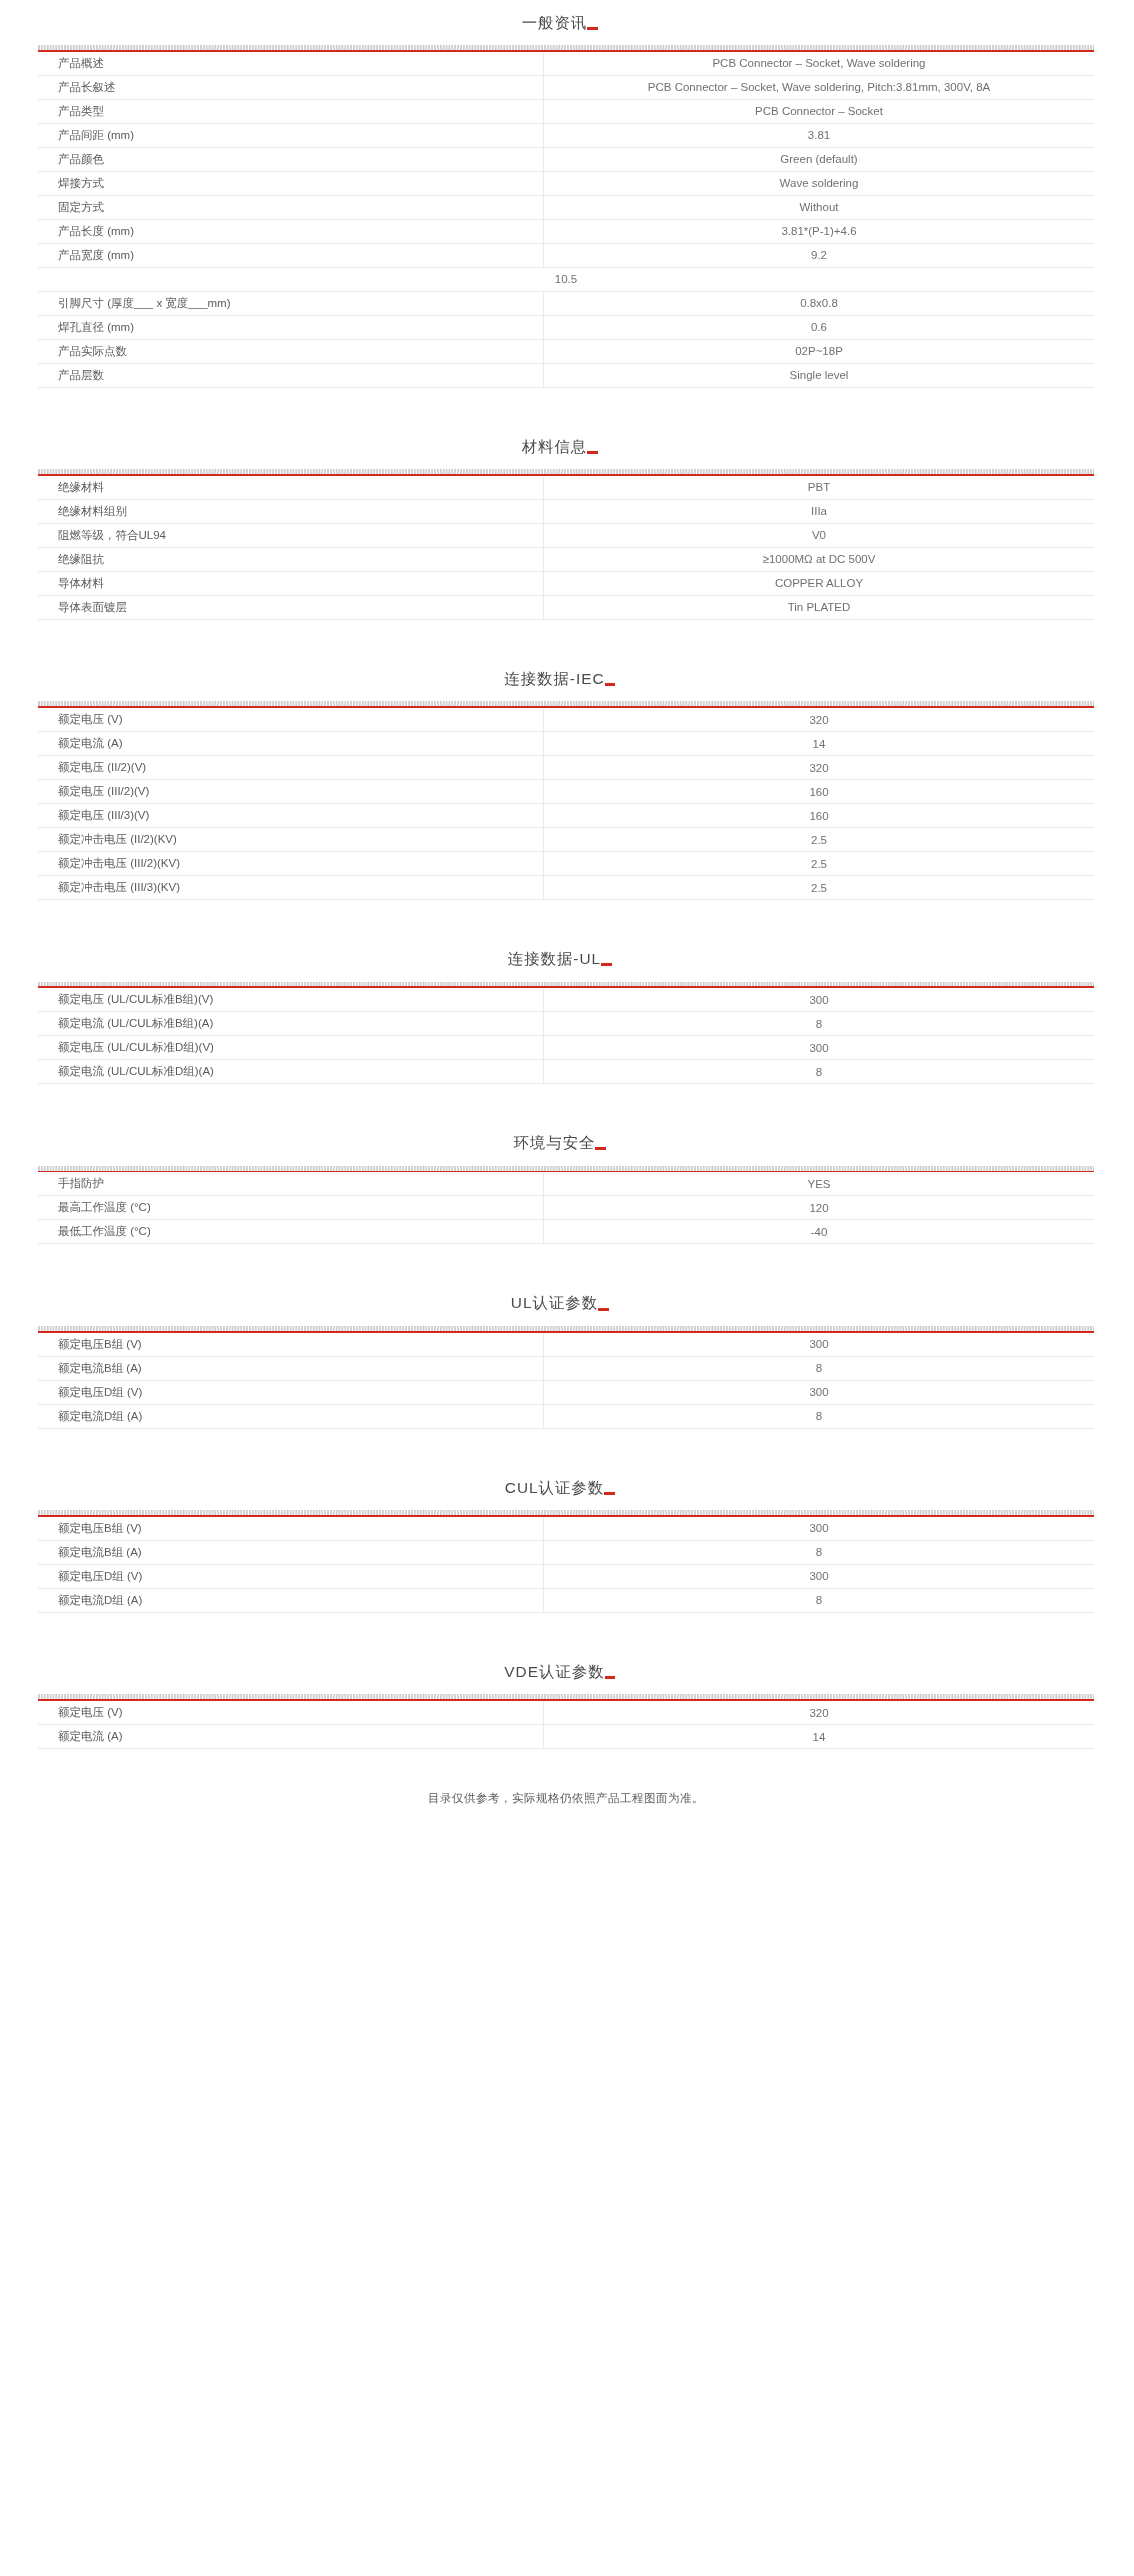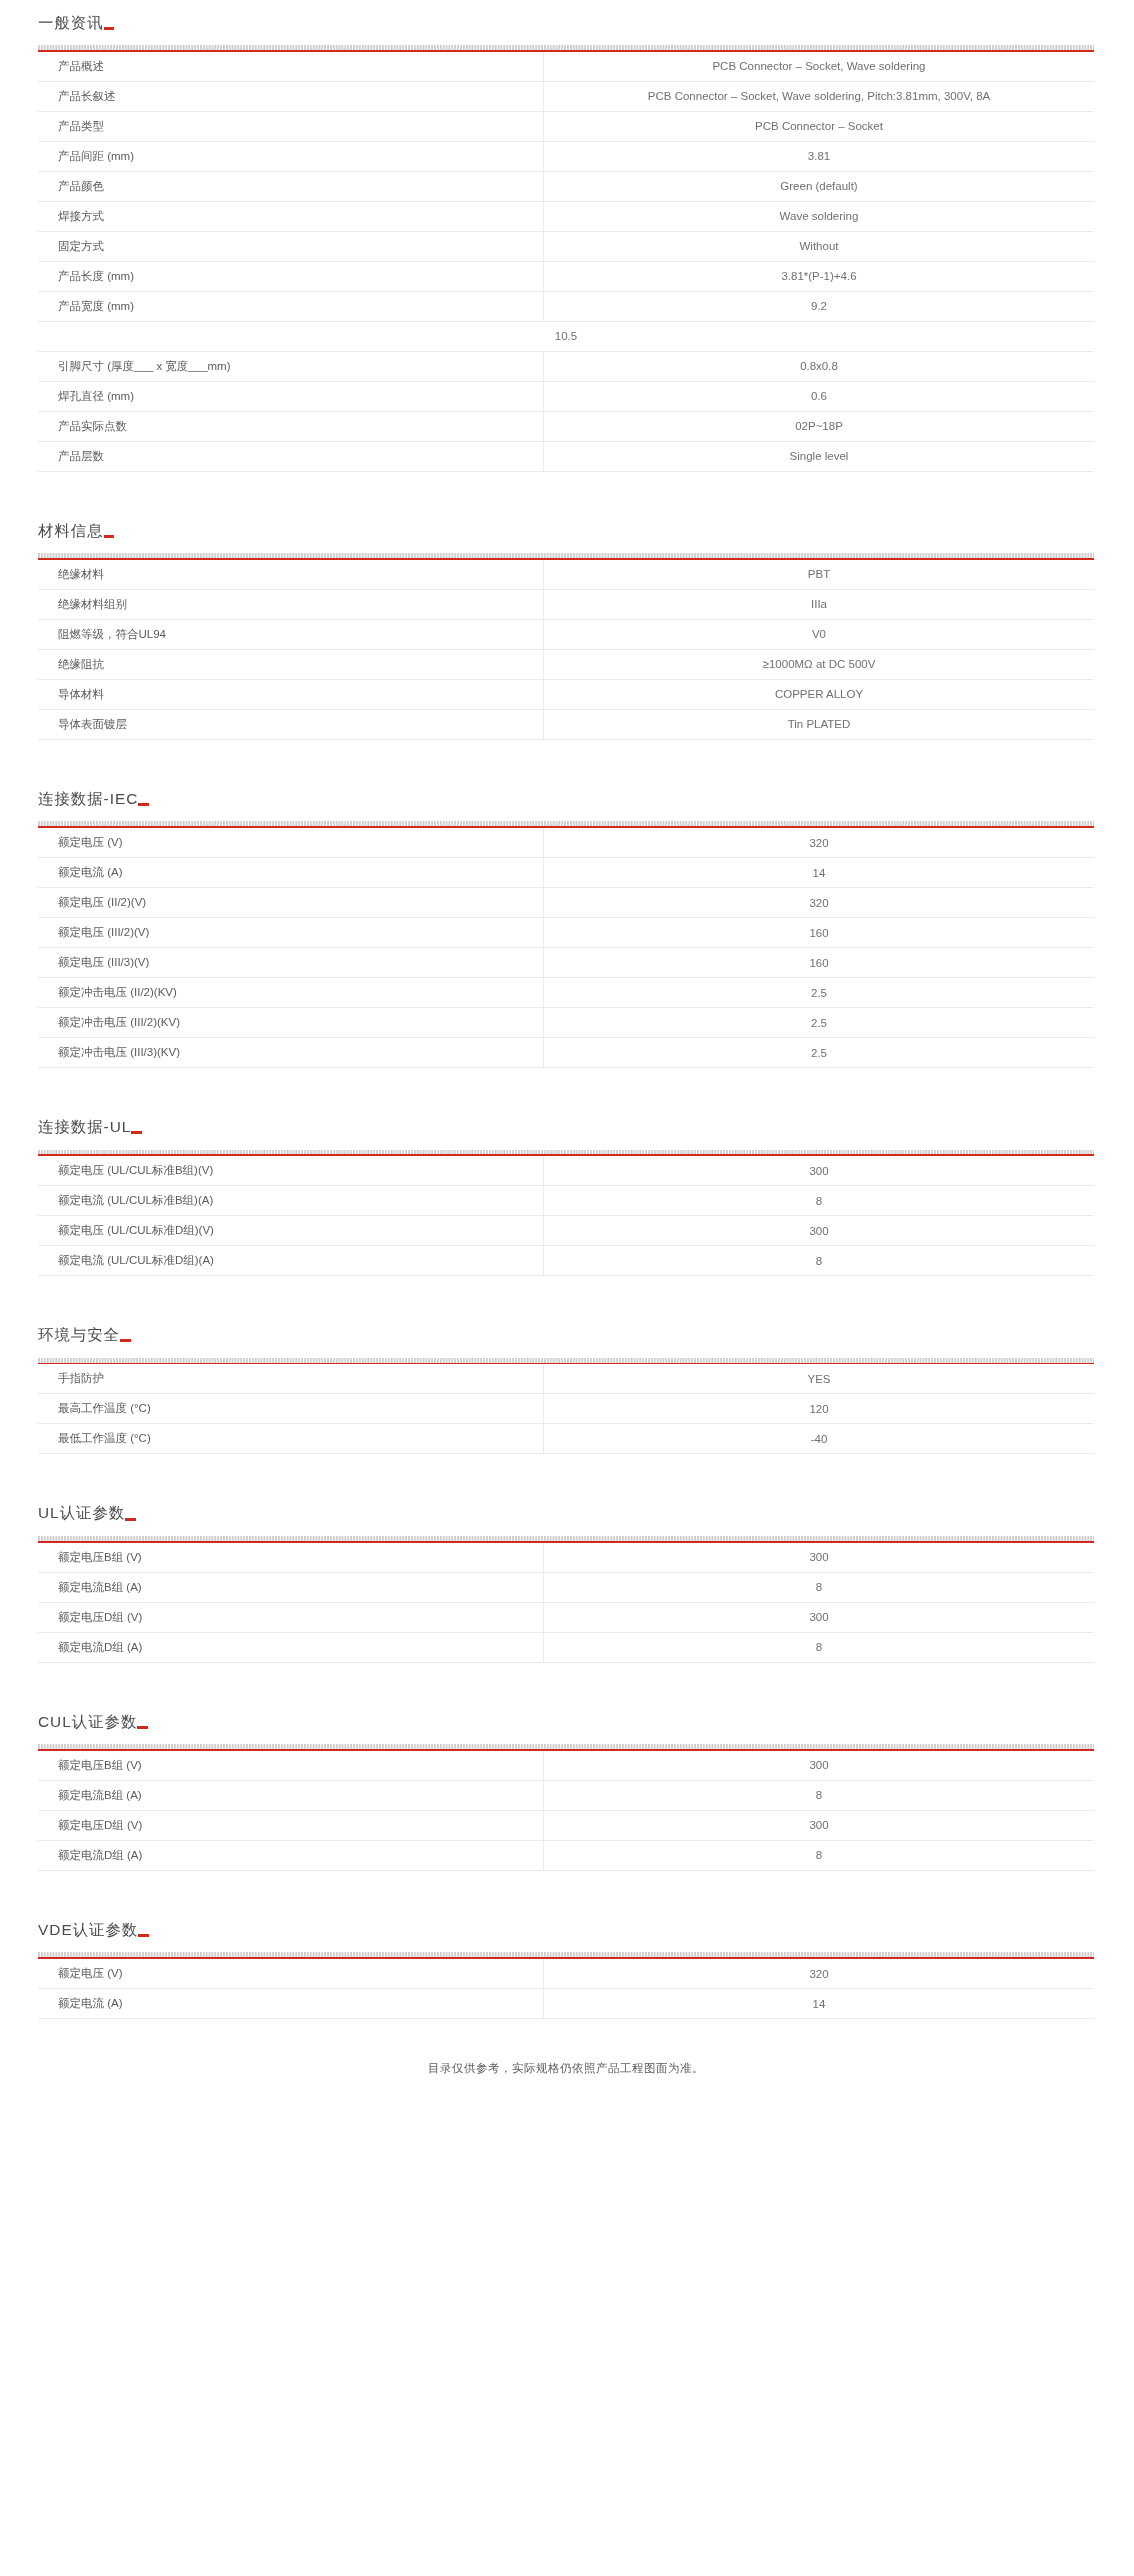--- a/index.html
+++ b/index.html
@@ -12,41 +12,41 @@
   html,body{margin:0;padding:0;background:#ffffff;}
   body{
     width:1135px;
     font-family:"Liberation Sans","DejaVu Sans",sans-serif;
     -webkit-font-smoothing:antialiased;
   }
   .page{width:1056px;margin:0 40px 0 38px;}
   .spec-section{margin-top:48px;}
   .spec-section.first{margin-top:11.5px;}
   .section-header{
-    display:flex;justify-content:flex-start;align-items:flex-end;
+    display:flex;justify-content:center;align-items:flex-end;
     height:21px;
   }
   .section-title{
     font-size:15.4px;font-weight:400;color:var(--title-color);
     line-height:21px;margin:0;letter-spacing:1px;
   }
   .collapse-minus{
     display:block;width:10.6px;height:2.9px;background:var(--red);
     margin:0 12.5px 2.9px 0;cursor:pointer;flex:0 0 auto;
   }
   .rule{margin-top:12.5px;}
   .rule .dots{
     height:4.8px;
     background-image:radial-gradient(circle at 1px 1px,#cfcfcf 0.8px,transparent 0.9px);
     background-size:2.9px 1.9px;
   }
   .rule .redline{height:1.9px;background:var(--red);}
   .rows{}
   .spec-row{
-    display:flex;height:30px;box-sizing:border-box;
+    display:flex;height:24px;box-sizing:border-box;
     border-bottom:1px solid var(--row-border);
   }
   .cell-label{
     width:506px;flex:0 0 506px;box-sizing:border-box;
     padding-left:20px;display:flex;align-items:center;
     font-size:11.5px;color:var(--label-color);
     border-right:1px solid var(--row-border);
     white-space:nowrap;
   }
   .cell-value{

